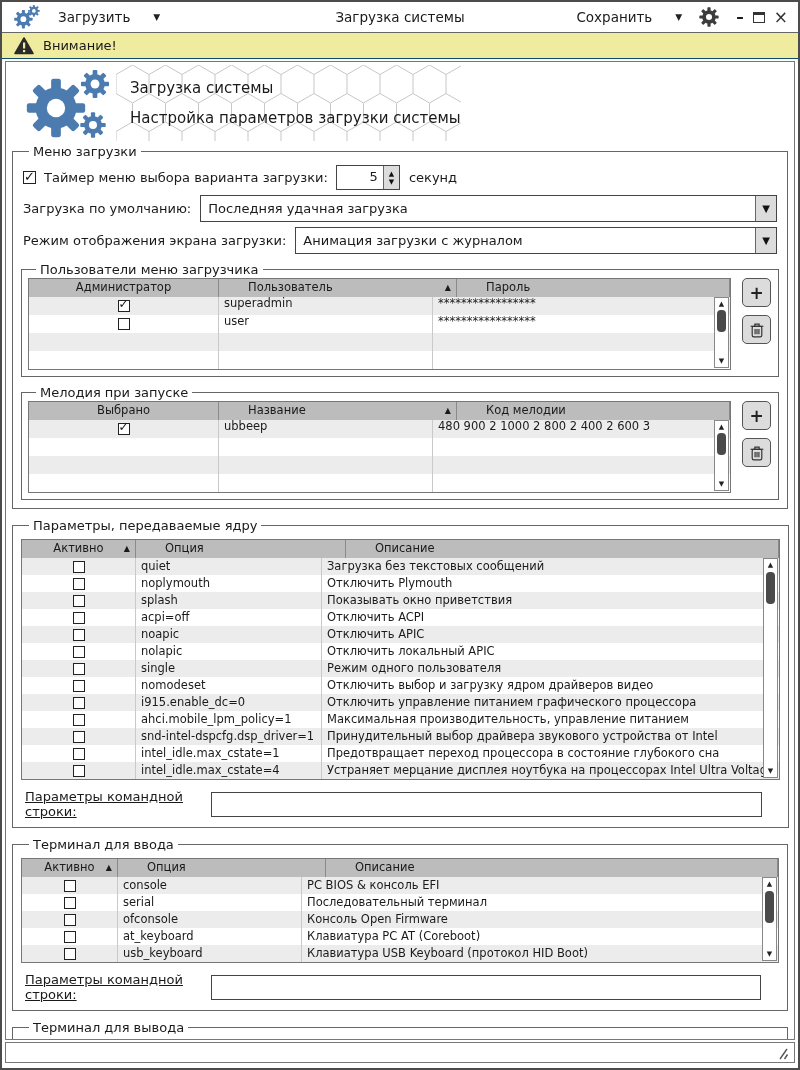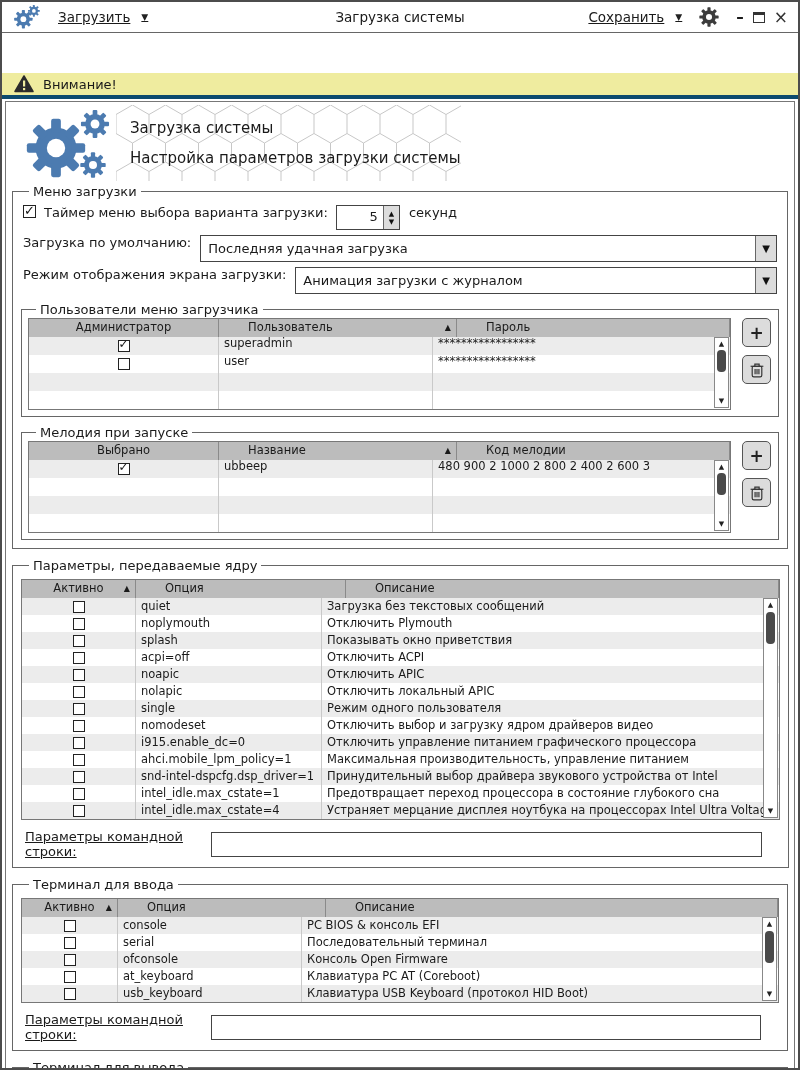--- a/index.html
+++ b/index.html
@@ -9,47 +9,47 @@
     border:2px solid #4c4c4c;
     background:#fff;
     font-family:"DejaVu Sans", sans-serif;
     color:#1a1a1a;
     overflow:hidden;
   }
 
   
   .toolbar { height:31px; border-bottom:1px solid #666; display:flex; align-items:center; padding:0 10px; position:relative; background:#fff; }
   .win-title { position:absolute; left:0; right:0; text-align:center; font-size:13.5px; pointer-events:none; }
-  .menu-btn { display:inline-flex; align-items:center; gap:11px; font-size:13.5px; padding:2px 4px; cursor:default; z-index:1;text-decoration:underline; }
+  .menu-btn { display:inline-flex; align-items:center; gap:23px; font-size:13.5px; padding:2px 4px; cursor:default; z-index:1; }
   .menu-arrow { font-size:9px; color:#222; }
   .tb-left { display:flex; align-items:center; gap:14px; z-index:1; }
   .tb-right { margin-left:auto; display:flex; align-items:center; gap:13px; z-index:1; }
   .winbtns { display:flex; align-items:center; gap:9px; margin-left:4px; }
   .minbtn { font-size:15px; font-weight:bold; line-height:10px; }
   .maxbtn { width:12px; height:11px; border:1px solid #333; border-top:3px solid #333; display:inline-block; }
   .closebtn { font-size:17px; line-height:12px; color:#333; }
 
   
-  .warnbar { height:26px; background:#efec9f; border-bottom:4px solid #0c4a6e; display:flex; align-items:center; gap:9px; padding:0 12px; font-size:13px;margin-top:40px; }
+  .warnbar { height:26px; background:#efec9f; border-bottom:1px solid #0c4a6e; display:flex; align-items:center; gap:9px; padding:0 12px; font-size:13px; }
 
   
   .panel { margin:2px 3px; border:1px solid #777; height:979px; overflow:hidden; background:#fff; }
 
   .banner { position:relative; height:78px; margin:2px 2px 0; }
   .banner .hexes { position:absolute; left:108px; top:1px; }
   .banner .logo { position:absolute; left:12px; top:5px; }
   .banner-title { position:absolute; left:122px; top:15px; font-size:15px; }
   .banner-sub { position:absolute; left:122px; top:45px; font-size:15px; }
 
   fieldset { border:1px solid #666; margin:2px 6px 9px; padding:1px 8px 8px; }
   legend { font-size:13px; padding:0 4px; margin-left:8px; }
   fieldset.subfs { margin:8px 0 0; padding:1px 6px 6px; }
   .subfs-body { display:flex; align-items:flex-start; }
 
-  .frow { display:flex; align-items:flex-start; margin:5px 2px 0; font-size:13px; }
+  .frow { display:flex; align-items:center; margin:5px 2px 0; font-size:13px; }
   .frow label { white-space:nowrap; }
 
   
   .cb { width:13px; height:13px; border:1.5px solid #222; background:#fff; display:inline-flex; align-items:center; justify-content:center; flex:none; }
   .cb.checked::after { content:"✓"; font-size:13px; font-weight:bold; margin-top:-3px; color:#111; }
   .tbl .cb { width:12px; height:12px; border-width:1px; }
   .tbl .cb.checked::after { font-size:12px; }
 
   
   .spin { display:flex; width:64px; height:25px; border:1px solid #444; background:#fff; margin-left:8px; }

